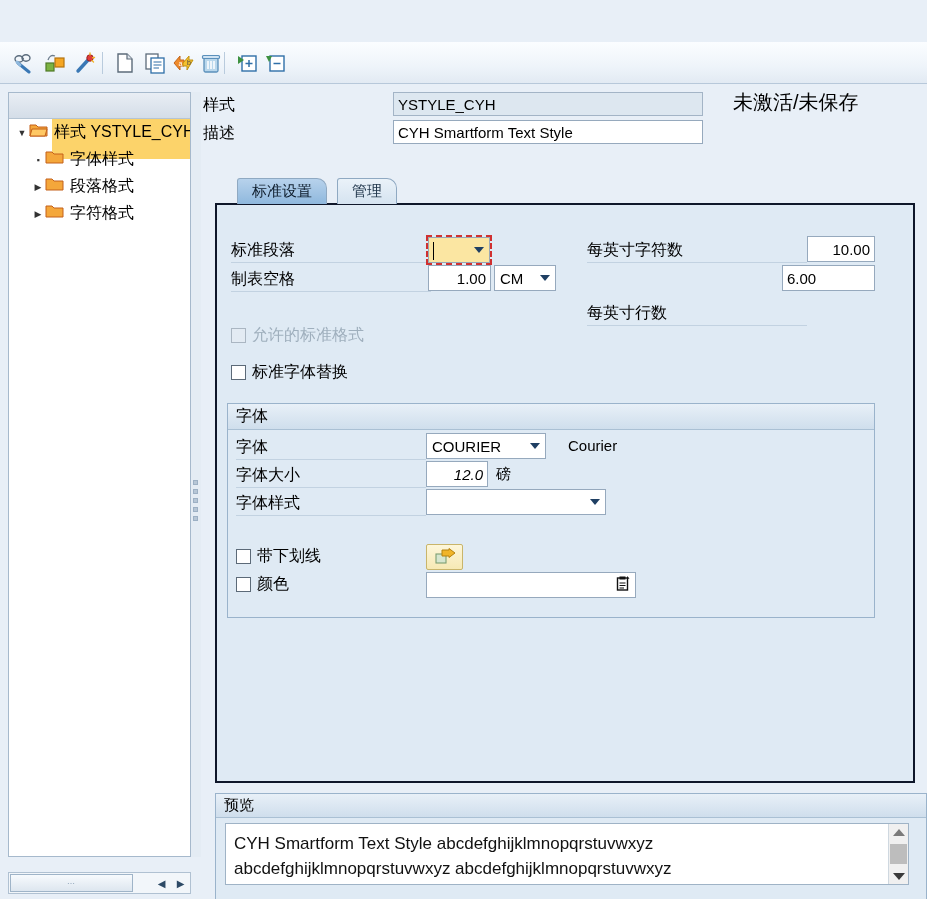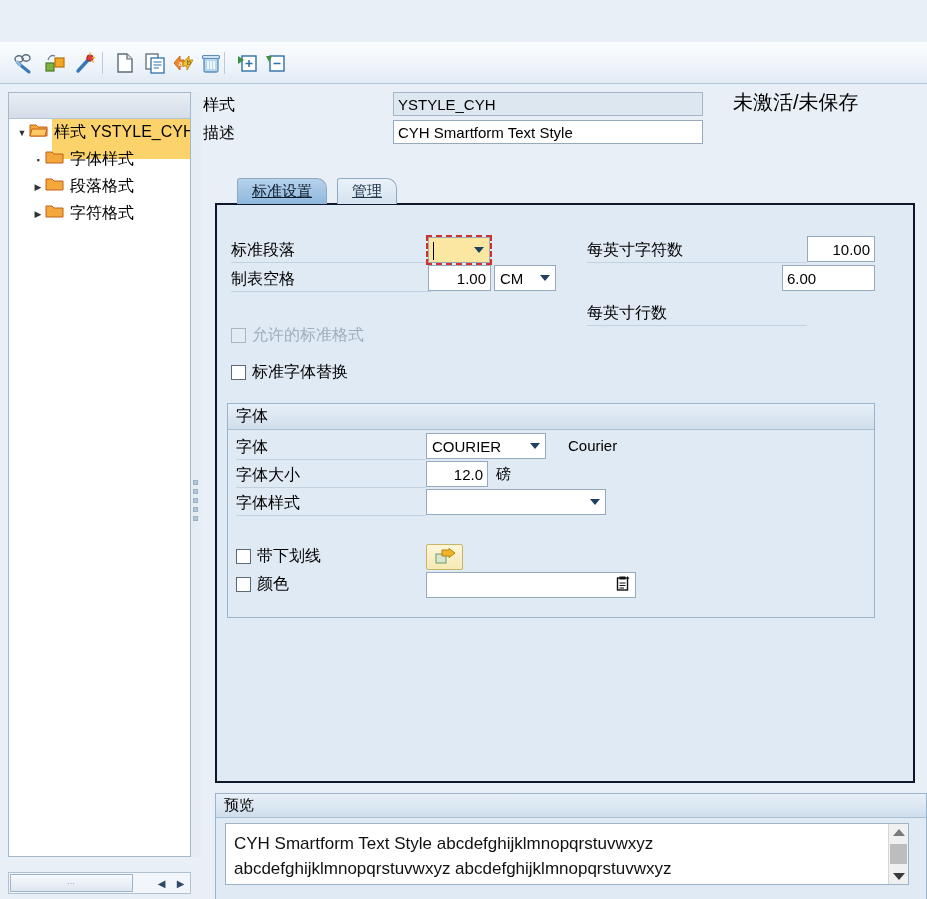--- a/index.html
+++ b/index.html
@@ -104,21 +104,20 @@
   .inp.ro { background: #dde7f0; border-color: #a3b4c6; }
   .status { margin-left: 10px; font-size: 20px; }
 
   
   .tabstrip { position: absolute; left: 203px; top: 178px; width: 724px; height: 26px; }
   .tab {
     position: absolute; top: 0; height: 26px; padding: 0 14px;
     display: flex; align-items: center; font-size: 15px; cursor: pointer;
     border: 1px solid #8fa9c2; border-bottom: none;
     border-radius: 3px 10px 0 0;
-    text-decoration: underline;
   }
   .tab.active {
     background: linear-gradient(to bottom,#b7d2ec,#8fb8dd);
     color: #0d1c2b; z-index: 3; font-weight: normal;
   }
   .tab.inactive {
     background: linear-gradient(to bottom,#eaf2f9,#d5e3f0);
     color: #22384d; z-index: 2;
   }
 
@@ -441,21 +440,21 @@
       </div>
       <div class="combo" style="position:absolute; left:198px; top:29px; width:120px;">
         <span>COURIER</span>
         <span class="caret"></span>
       </div>
       <div style="position:absolute; left:340px; top:33px; font-size:15px;">Courier</div>
 
       <div class="frow" style="left:8px; top:58px; width:190px;">
         <div class="flabel" style="width:190px">字体大小</div>
       </div>
-      <div class="field" style="position:absolute; left:198px; top:57px; width:62px; justify-content:flex-end;">12.0</div>
+      <div class="field" style="position:absolute; left:198px; top:57px; width:62px; justify-content:flex-end;font-style:italic;">12.0</div>
       <div style="position:absolute; left:268px; top:61px; font-size:15px;">磅</div>
 
       <div class="frow" style="left:8px; top:86px; width:190px;">
         <div class="flabel" style="width:190px">字体样式</div>
       </div>
       <div class="combo" style="position:absolute; left:198px; top:85px; width:180px;">
         <span></span>
         <span class="caret"></span>
       </div>
 

